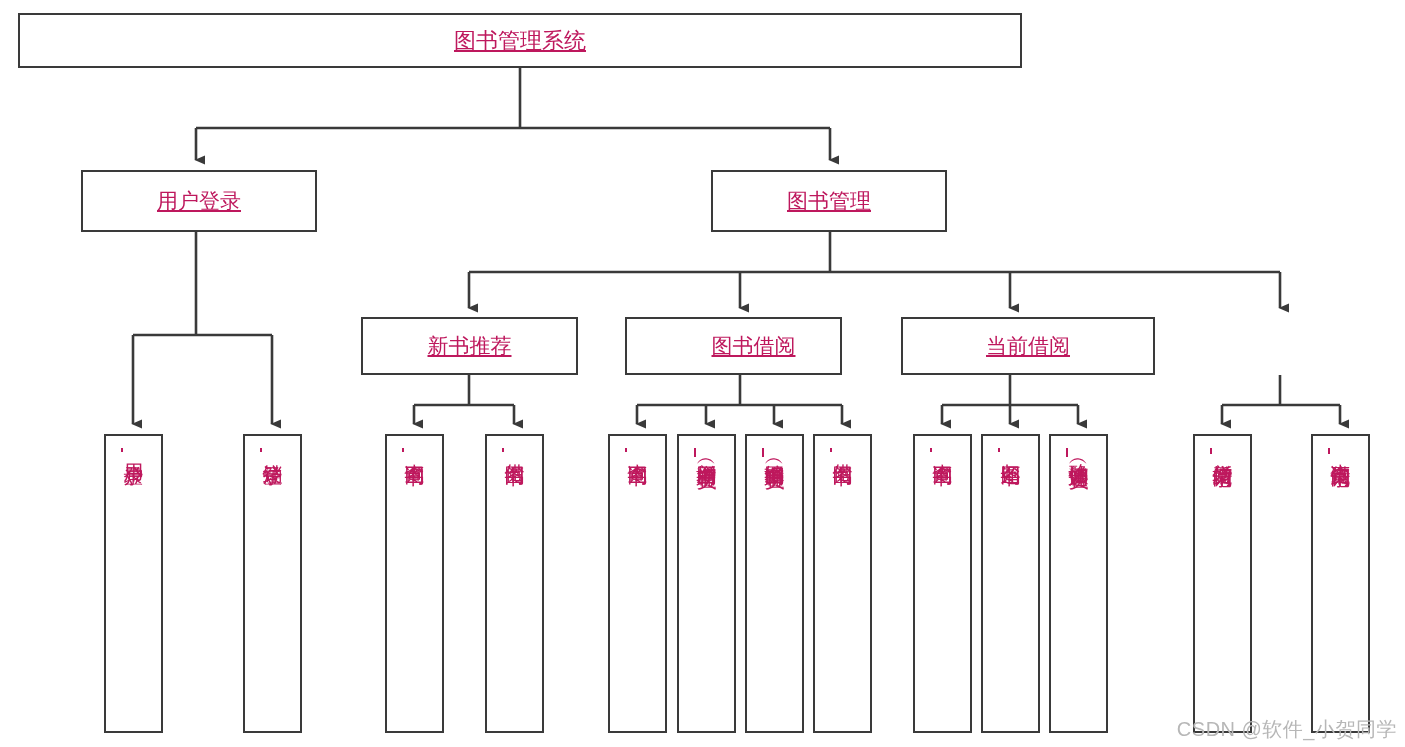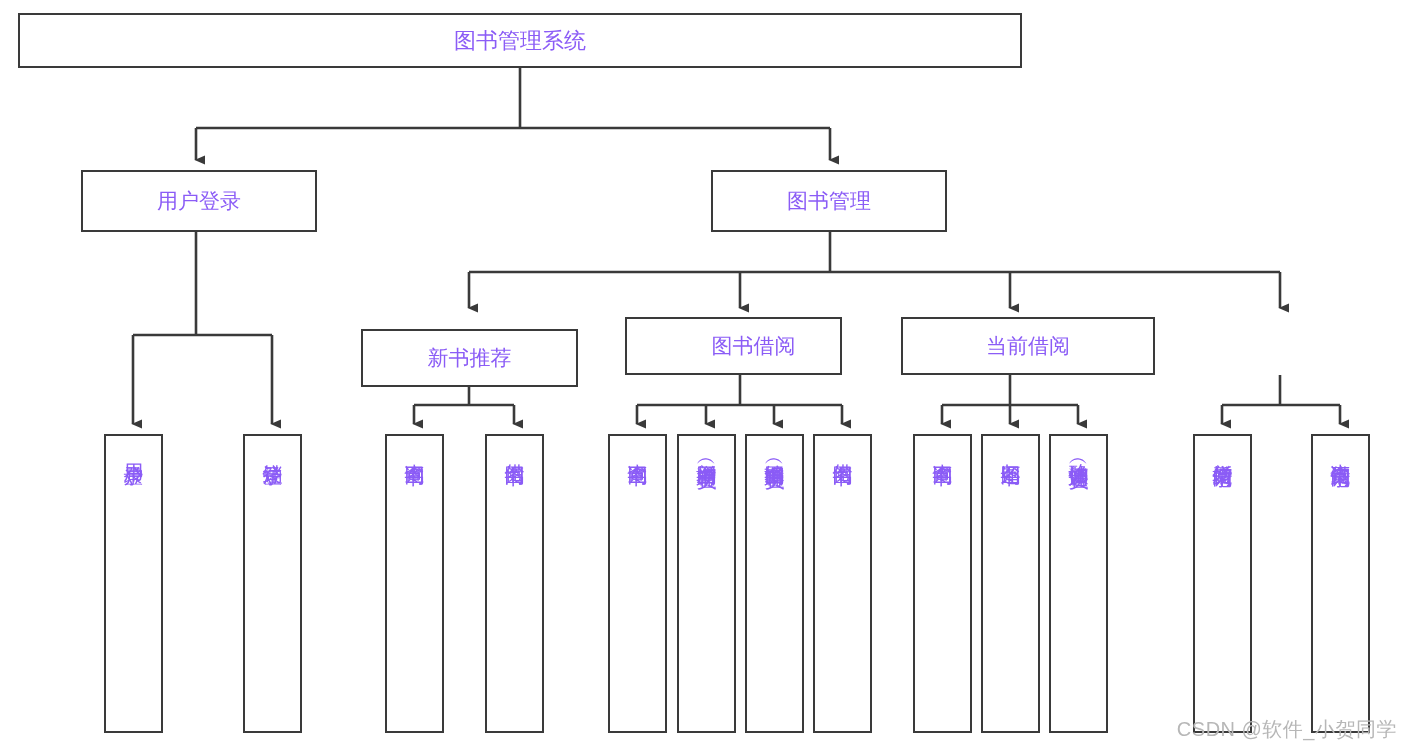--- a/index.html
+++ b/index.html
@@ -27,22 +27,23 @@
     pointer-events: none;
   }
   .node {
     position: absolute;
     box-sizing: border-box;
     background: #ffffff;
     border: 2px solid #3a3a3a;
     display: flex;
     align-items: center;
     justify-content: center;
-    color: #8b5cf6;
+    color: #be185d;
     z-index: 2;
+    text-decoration: underline;
   }
   .node-label {
     display: block;
     text-align: center;
     line-height: 1.18;
     white-space: nowrap;
   }
   
   .node.h .node-label {
     font-size: 21px;
@@ -134,21 +135,21 @@
     <span class="node-label">图书管理系统</span>
   </div>
 
   <div class="node h" style="left:81px; top:170px; width:236px; height:62px;">
     <span class="node-label">用户登录</span>
   </div>
   <div class="node h" style="left:711px; top:170px; width:236px; height:62px;">
     <span class="node-label">图书管理</span>
   </div>
 
-  <div class="node h" style="left:361px; top:317px; width:217px; height:58px;margin-top:12px;">
+  <div class="node h" style="left:361px; top:317px; width:217px; height:58px;">
     <span class="node-label">新书推荐</span>
   </div>
   <div class="node h" style="left:625px; top:317px; width:217px; height:58px;padding-left:40px;">
     <span class="node-label">图书借阅</span>
   </div>
   <div class="node h" style="left:901px; top:317px; width:254px; height:58px;">
     <span class="node-label">当前借阅</span>
   </div>
 
   <div class="node v" style="left:104px; top:434px; width:59px; height:299px;">

